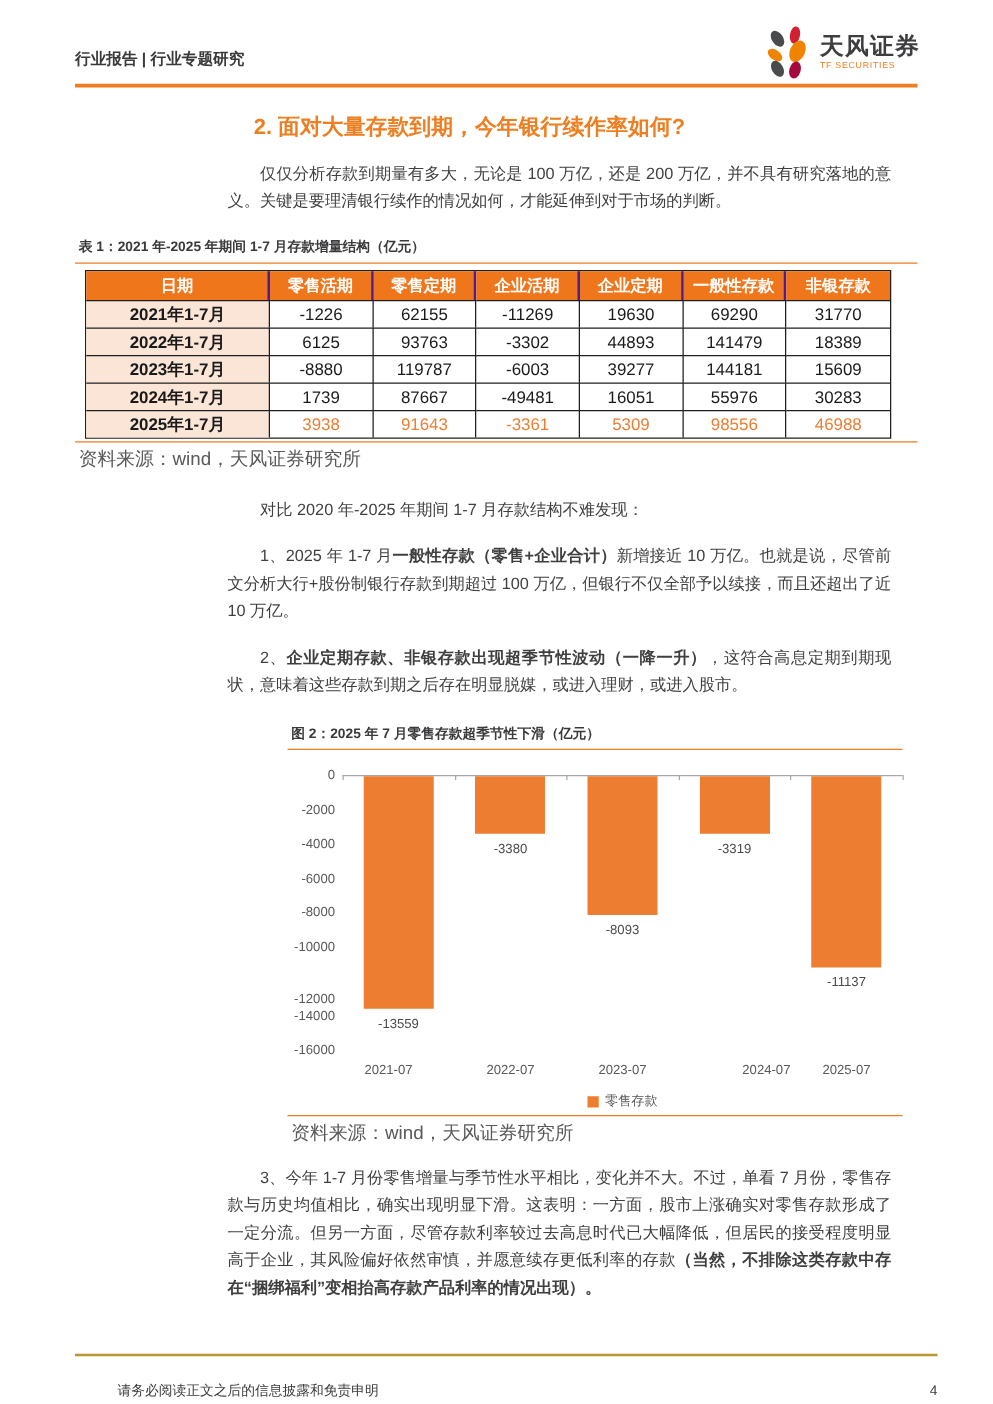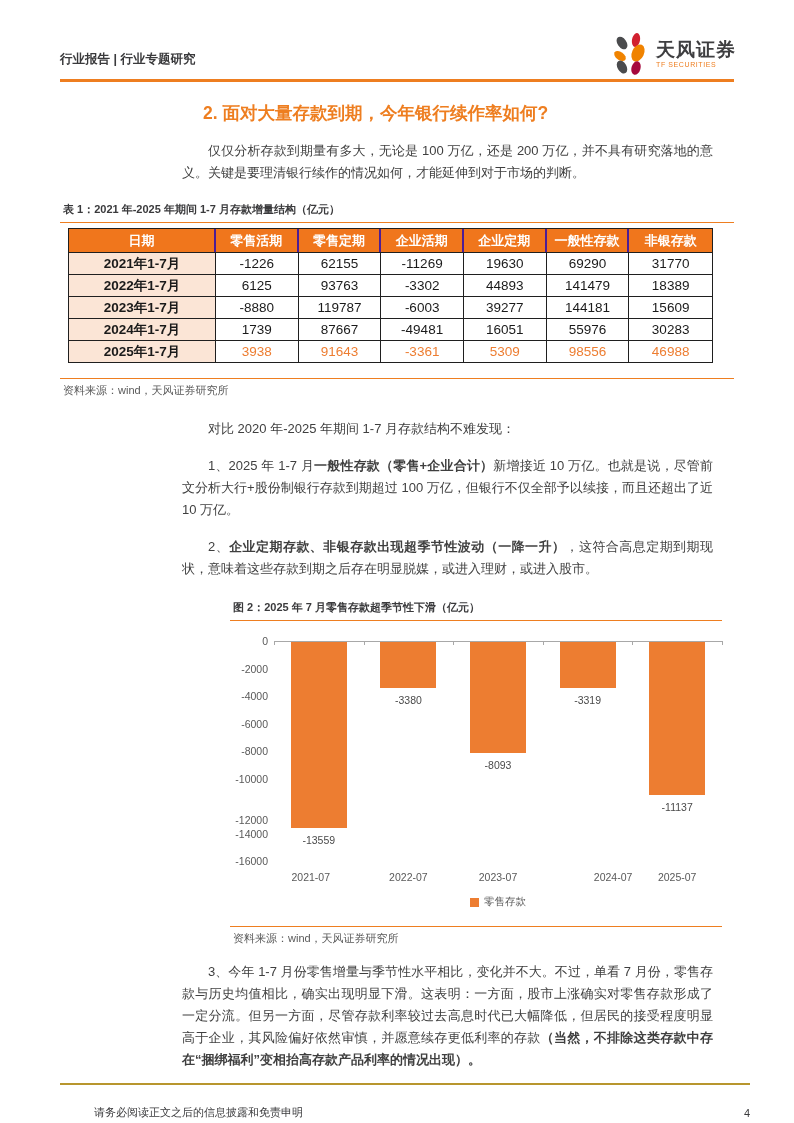--- a/index.html
+++ b/index.html
@@ -11,35 +11,35 @@
     --text-dark:#3A3A3C;
     --text-body:#3F3F3F;
     --text-gray:#595959;
   }
   html,body{margin:0;padding:0;background:#fff;}
   .page{
     position:relative;width:794px;height:1123px;background:#fff;overflow:hidden;
     font-family:"Liberation Sans","DejaVu Sans",sans-serif;
   }
   
-  .report-header{position:relative;margin:16px 60px;height:63px;border-bottom:3px solid var(--accent-orange);}
+  .report-header{position:relative;margin:4px 60px;height:63px;border-bottom:3px solid var(--accent-orange);}
   .header-left{position:absolute;left:0;bottom:11px;font-size:12.5px;font-weight:bold;color:var(--text-dark);}
   .logo{position:absolute;right:-2px;bottom:4px;display:flex;align-items:center;gap:5px;}
   .brand-name{font-size:19px;font-weight:bold;color:#3E3E40;letter-spacing:1px;line-height:20px;}
   .brand-sub{font-size:7px;color:var(--accent-orange);letter-spacing:0.6px;margin-top:1px;}
   
   .content{margin:0 60px;}
   .section-title{margin:19px 0 0 143px;font-size:17.5px;font-weight:bold;color:var(--accent-orange);}
   .para{margin:15px 0 0 122px;width:531px;font-size:13px;line-height:22px;color:var(--text-body);
         text-align:justify;text-indent:2em;}
   .para .b{font-weight:bold;}
   .fig-caption{margin-top:18px;font-size:11px;font-weight:bold;color:var(--text-dark);
                padding:0 0 5px 3px;border-bottom:1.5px solid var(--accent-orange);}
-  .source-note{font-size:11px;color:var(--text-gray);border-top:1.5px solid var(--accent-orange);
-               padding:4px 0 0 3px;margin-top:15px;}
+  .source-note{font-size:15px;color:var(--text-gray);border-top:1.5px solid var(--accent-orange);
+               padding:4px 0 0 3px;margin-top:2px;}
   
   .data-table{border-collapse:separate;border-spacing:0;border:1.5px solid #1F1F1F;
               margin:5px 0 0 8px;width:645px;table-layout:fixed;}
   .data-table thead th{background:var(--table-header-bg);color:#fff;font-weight:bold;font-size:13px;
               padding:2.5px 0;border-right:2px solid #4c1d95;text-align:center;}
   .data-table thead th:last-child{border-right:none;}
   .data-table thead th:first-child{width:145px;}
   .data-table tbody th,.data-table tbody td{border-top:1.2px solid #1F1F1F;border-right:1.2px solid #1F1F1F;
               padding:1.5px 0;font-size:13.5px;text-align:center;color:#1A1A1A;}
   .data-table tbody th:last-child,.data-table tbody td:last-child{border-right:none;}

